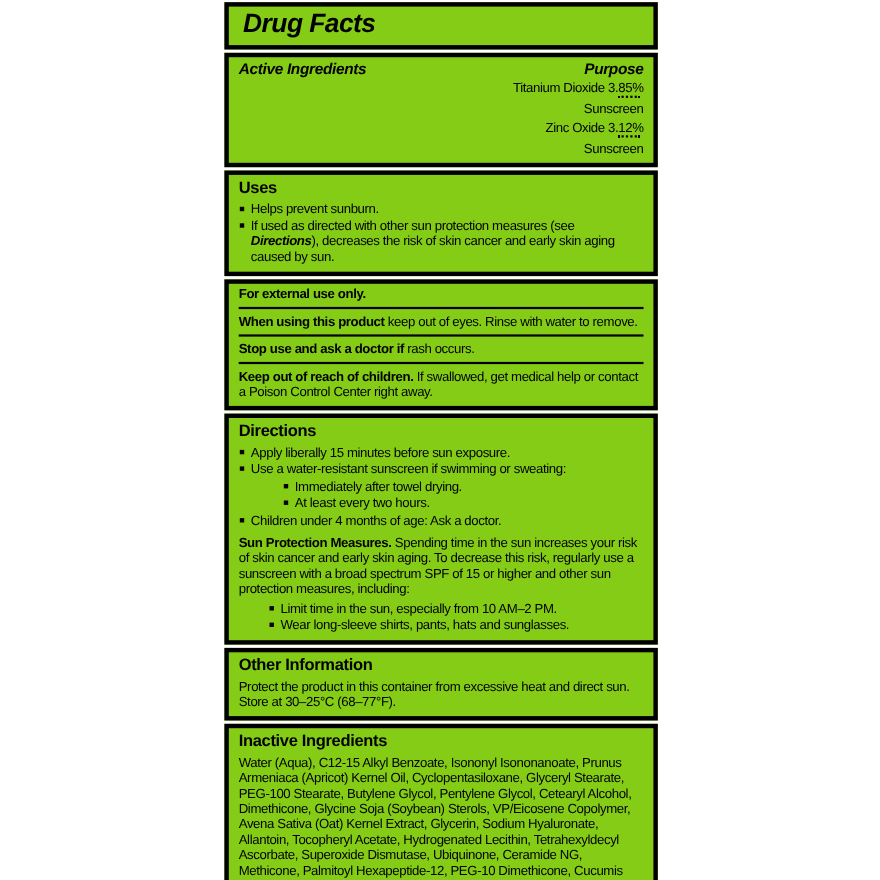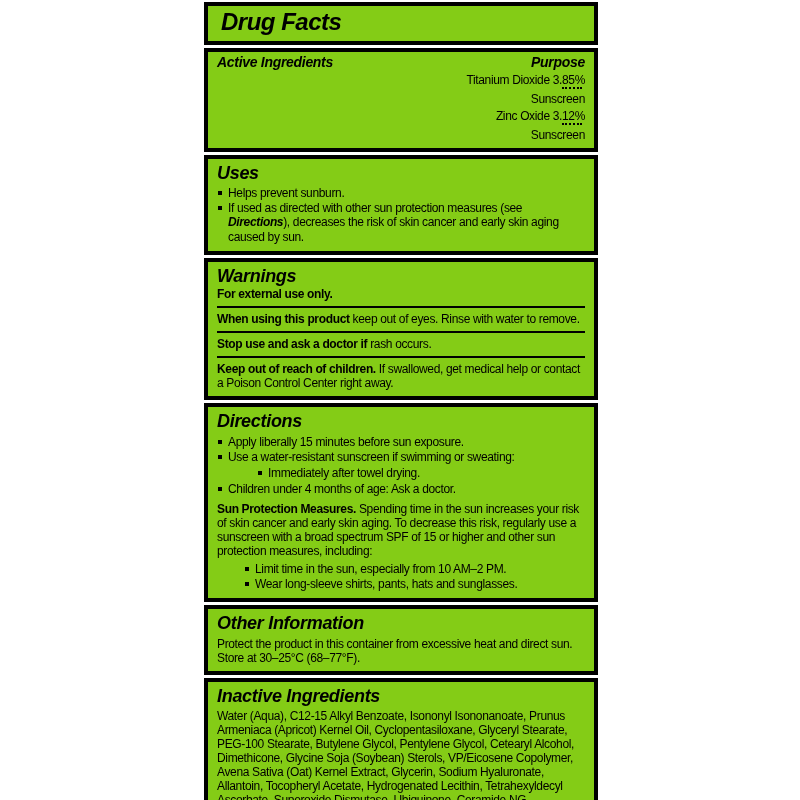--- a/index.html
+++ b/index.html
@@ -4,21 +4,21 @@
 <style>
   html,body{margin:0;padding:0;background:#fff;}
   .page{position:relative;width:800px;height:800px;background:#fff;overflow:hidden;
         font-family:"Liberation Sans",sans-serif;color:#000;}
   .label{position:absolute;left:204px;top:2px;width:394px;}
   .box{box-sizing:border-box;border:4px solid #000;background:#84cc16;
        margin-bottom:3px;padding:2px 9px 6px;}
   .title-box{padding:2px 13px 4px;}
   .title{font-style:italic;font-weight:800;font-size:24px;line-height:1.2;
          margin:0;letter-spacing:-0.5px;}
-  .sec-heading{font-style:italic;font-weight:700;font-size:18px;line-height:1.25;
+  .sec-heading{font-weight:700;font-size:15px;line-height:1.25;
                margin:1px 0 2px 0;letter-spacing:-0.3px;}
   .txt{font-size:12px;line-height:1.17;letter-spacing:-0.35px;flex-direction:column;}
   p{margin:0;}
   b{font-weight:700;}
   
   .ai-head{display:flex;justify-content:space-between;}
   .ai-head span{font-style:italic;font-weight:700;font-size:14px;letter-spacing:-0.3px;}
   .ai-row{display:flex;align-items:flex-end;margin-top:3px;}
   .ai-leader{flex:1;border-bottom:2px dotted #000;margin:0 3px 3px 3px;min-width:20px;}
   
@@ -60,35 +60,35 @@
 
     <div class="box">
       <h2 class="sec-heading">Uses</h2>
       <ul class="blist txt">
         <li><span>Helps prevent sunburn.</span></li>
         <li><span>If used as directed with other sun protection measures (see </span><b style="font-style:italic">Directions</b><span>), decreases the risk of skin cancer and early skin aging caused by sun.</span></li>
       </ul>
     </div>
 
     <div class="box">
-      <h2 class="sec-heading" style="margin-bottom:0">Warnings</h2>
       <p class="txt"><b>For external use only.</b></p>
       <p class="txt warn-item"><b>When using this product</b><span> keep out of eyes. Rinse with water to remove.</span></p>
       <p class="txt warn-item"><b>Stop use and ask a doctor if</b><span> rash occurs.</span></p>
       <p class="txt warn-item"><b>Keep out of reach of children.</b><span> If swallowed, get medical help or contact a Poison Control Center right away.</span></p>
     </div>
 
     <div class="box">
       <h2 class="sec-heading">Directions</h2>
       <ul class="blist txt">
         <li><span>Apply liberally 15 minutes before sun exposure.</span></li>
         <li><span>Use a water-resistant sunscreen if swimming or sweating:</span></li>
       </ul>
       <ul class="blist sub txt">
         <li><span>Immediately after towel drying.</span></li>
+        <li><span>At least every two hours.</span></li>
       </ul>
       <ul class="blist txt">
         <li><span>Children under 4 months of age: Ask a doctor.</span></li>
       </ul>
       <p class="txt mt"><b>Sun Protection Measures.</b><span> Spending time in the sun increases your risk of skin cancer and early skin aging. To decrease this risk, regularly use a sunscreen with a broad spectrum SPF of 15 or higher and other sun protection measures, including:</span></p>
       <ul class="blist sun txt">
         <li><span>Limit time in the sun, especially from 10 AM–2 PM.</span></li>
         <li><span>Wear long-sleeve shirts, pants, hats and sunglasses.</span></li>
       </ul>
     </div>

